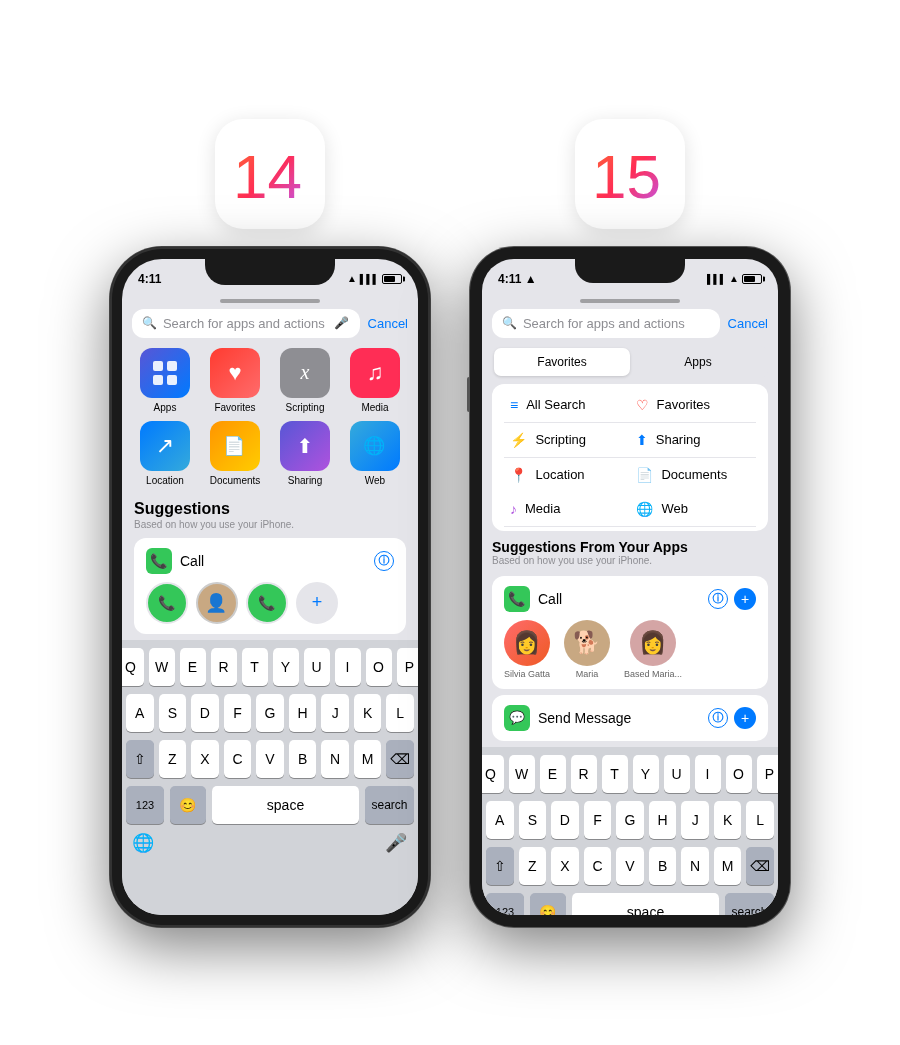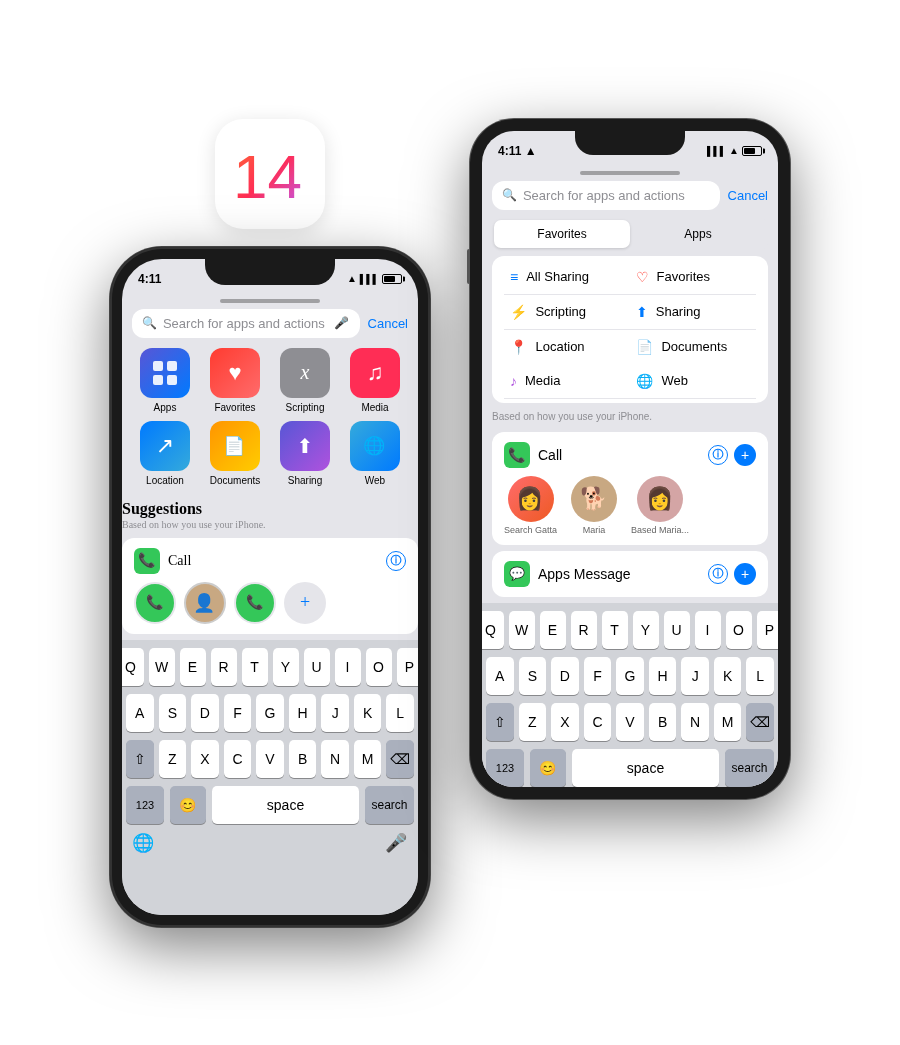--- a/index.html
+++ b/index.html
@@ -199,23 +199,22 @@
     .icon-favorites { background: linear-gradient(135deg, #ff3b30, #ff6b6b); }
     .icon-scripting { background: #8e8e93; }
     .icon-media { background: #ff2d55; }
     .icon-location { background: linear-gradient(135deg, #007aff, #34aadc); }
     .icon-documents { background: linear-gradient(135deg, #ff9500, #ffcc00); }
     .icon-sharing { background: linear-gradient(135deg, #5856d6, #af52de); }
     .icon-web { background: linear-gradient(135deg, #34aadc, #007aff); }
 
     
     .suggestions-section {
-      padding: 6px 0;
+      padding: 6px 12px;
       flex-shrink: 0;
-      font-family: Liberation Serif, serif;
     }
 
     .suggestions-title {
       font-size: 16px;
       font-weight: 700;
       color: #000;
     }
 
     .suggestions-sub {
       font-size: 10px;
@@ -805,20 +804,32 @@
             <span class="globe-key">🌐</span>
             <span class="mic-key">🎤</span>
           </div>
         </div>
       </div>
     </div>
   </div>
 
   <div class="phone-section">
 
+    <div class="ios-badge">
+      <svg viewBox="0 0 85 75" xmlns="http://www.w3.org/2000/svg">
+        <defs>
+          <linearGradient id="grad15" x1="0%" y1="0%" x2="100%" y2="100%">
+            <stop offset="0%" style="stop-color:#ff6b35"></stop>
+            <stop offset="50%" style="stop-color:#ff2d55"></stop>
+            <stop offset="100%" style="stop-color:#bf5af2"></stop>
+          </linearGradient>
+        </defs>
+        <text x="4" y="62" font-size="62" font-weight="300" fill="url(#grad15)" font-family="-apple-system, Helvetica">15</text>
+      </svg>
+    </div>
 
     <div class="phone-frame-15">
       <div class="phone-screen">
         <div class="notch-15"></div>
 
         <div class="status-bar">
           <span class="time">
             <span>4:11</span> ▲
           </span>
           <div class="status-right">
@@ -843,21 +854,21 @@
         </div>
 
         <div class="segment-control">
           <div class="segment-btn active">Favorites</div>
           <div class="segment-btn">Apps</div>
         </div>
 
         <div class="category-list">
           <div class="category-item">
             <span class="cat-icon cat-icon-blue">≡</span>
-            <span>All Sharing</span>
+            <span>All Search</span>
           </div>
           <div class="category-item">
             <span class="cat-icon cat-icon-red">♡</span>
             <span>Favorites</span>
           </div>
           <div class="category-item">
             <span class="cat-icon cat-icon-orange">⚡</span>
             <span>Scripting</span>
           </div>
           <div class="category-item">
@@ -876,60 +887,61 @@
             <span class="cat-icon cat-icon-purple">♪</span>
             <span>Media</span>
           </div>
           <div class="category-item">
             <span class="cat-icon cat-icon-blue">🌐</span>
             <span>Web</span>
           </div>
         </div>
 
         <div class="suggestions-from-apps">
+          <div class="sfa-title">Suggestions From Your Apps</div>
           <div class="sfa-sub">Based on how you use your iPhone.</div>
         </div>
 
         <div class="call-card-15">
           <div class="call-card-header">
             <div class="call-left">
               <div class="call-icon">📞</div>
               <span class="call-text">Call</span>
             </div>
             <div class="info-btns">
               <div class="info-btn">ⓘ</div>
               <div class="plus-btn">+</div>
             </div>
           </div>
           <div class="avatars-row-15">
             <div class="avatar-item-15">
               <div class="avatar-circle-15" style="background: linear-gradient(135deg, #ff6b6b, #ee5a24);">
                 <span style="font-size:22px;">👩</span>
               </div>
-              <span class="contact-name">Search Gatta</span>
+              <span class="contact-name">Silvia Gatta</span>
             </div>
             <div class="avatar-item-15">
               <div class="avatar-circle-15" style="background: #c8a882;">
                 <span style="font-size:22px;">🐕</span>
               </div>
               <span class="contact-name">Maria</span>
             </div>
             <div class="avatar-item-15">
               <div class="avatar-circle-15" style="background: #d4a5a5;">
                 <span style="font-size:22px;">👩</span>
               </div>
               <span class="contact-name">Based Maria...</span>
             </div>
           </div>
         </div>
 
         <div class="msg-card-15">
           <div class="msg-left">
             <div class="msg-icon">💬</div>
-            <span class="call-text">Apps Message</span>
+            <span class="call-text">Send Message</span>
           </div>
           <div class="info-btns">
             <div class="info-btn">ⓘ</div>
             <div class="plus-btn">+</div>
           </div>
         </div>
 
         <div class="keyboard" style="margin-top:6px;">
           <div class="key-row">
             <div class="key">Q</div>

